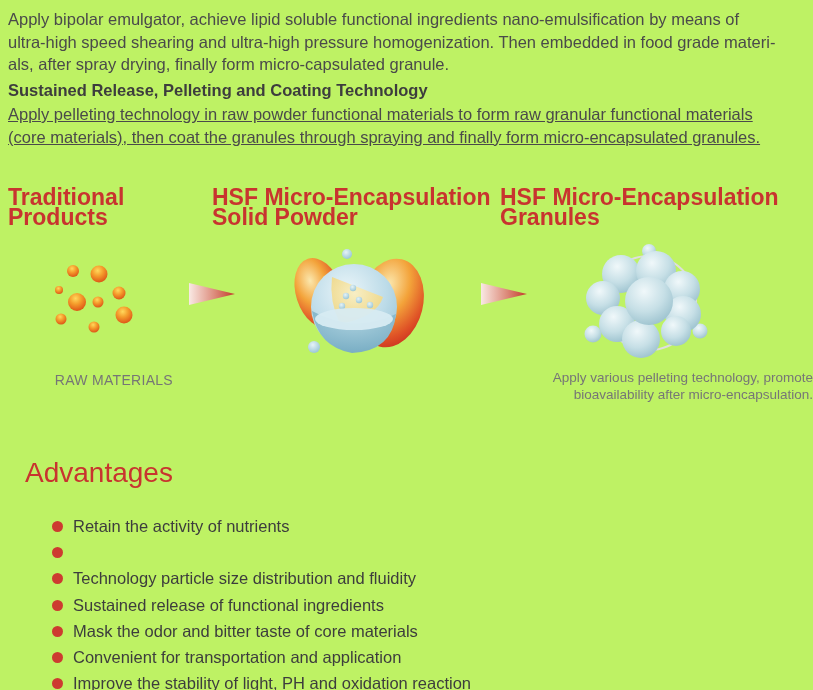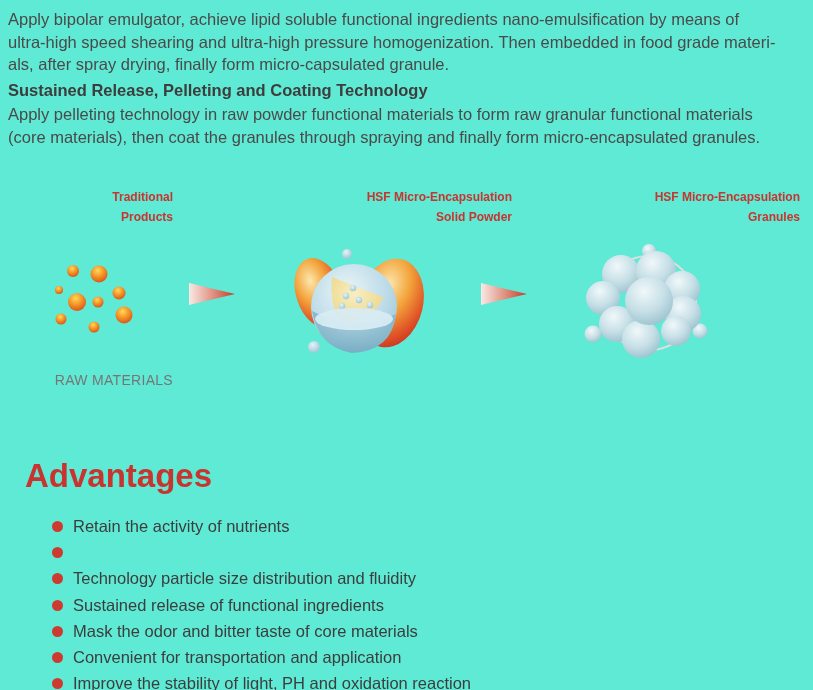--- a/index.html
+++ b/index.html
@@ -1,38 +1,38 @@
 <!DOCTYPE html>
 <html><head>
 <meta charset="utf-8">
 <style>
   html,body{margin:0;padding:0;background:#ffffff;}
   .page{
     position:relative;
     width:813px;height:690px;
-    background:#5eead4;
+    background:#bef264;
     font-family:"Liberation Sans","DejaVu Sans",sans-serif;
     color:#474747;
     overflow:hidden;
   }
   .pre{white-space:pre-line;}
   .para{
     position:absolute;left:8px;width:798px;
     font-size:16.5px;line-height:22.5px;color:#4a4a4a;
   }
   .para1{top:8px;}
   .sec-heading{
     position:absolute;left:8px;top:81px;
     font-size:16.5px;font-weight:bold;color:#3d3d3d;text-align:center;
   }
-  .para2{top:103px;}
+  .para2{top:103px;text-decoration:underline;}
   .col-title{
     position:absolute;top:187px;
-    text-align:right;
-    font-size:12px;font-weight:bold;line-height:20px;
+    text-align:left;
+    font-size:23px;font-weight:bold;line-height:20px;
     color:#c8342f;
   }
   .col1{left:8px;width:165px;}
   .col2{left:212px;width:300px;}
   .col3{left:500px;width:300px;}
   .illus{position:absolute;}
   .illus-raw{left:30px;top:248px;}
   .illus-mid{left:290px;top:241px;}
   .illus-cluster{left:573px;top:241px;}
   .arrow{position:absolute;top:281px;}
@@ -42,21 +42,21 @@
     position:absolute;
     text-align:right;
     color:#767676;
     font-size:13.5px;line-height:16.5px;
   }
   .cap1{left:8px;top:372px;width:165px;font-size:14px;letter-spacing:.3px;}
   .cap2{left:207px;top:372px;width:310px;}
   .cap3{left:498px;top:370px;width:315px;}
   .adv-heading{
     position:absolute;left:25px;top:457px;
-    font-size:33px;font-weight:bold;color:#c8342f;
+    font-size:28px;font-weight:normal;color:#c8342f;
   }
   .adv-list{
     position:absolute;left:44px;top:505px;
     margin:8px;padding:0;list-style:none;
   }
   .adv-list li{
     display:flex;align-items:center;
     height:26.3px;
     font-size:16.5px;color:#3d3d3d;
   }
@@ -197,20 +197,22 @@
       <circle cx="30" cy="57" r="17" fill="url(#blueBig)"></circle>
       <circle cx="110" cy="73" r="18" fill="url(#blueBig)"></circle>
       <circle cx="44" cy="83" r="18" fill="url(#blueBig)"></circle>
       <circle cx="103" cy="90" r="15" fill="url(#blueBig)"></circle>
       <circle cx="68" cy="98" r="19" fill="url(#blueBig)"></circle>
       <circle cx="76" cy="60" r="24" fill="url(#blueBig)"></circle>
     </svg>
   </div>
 
   <div class="caption cap1">RAW MATERIALS</div>
+  <div class="caption cap3 pre">Apply various pelleting technology, promote
+bioavailability after micro-encapsulation.</div>
 
   <div class="adv-heading">Advantages</div>
   <ul class="adv-list">
     <li>
       <span class="bullet-dot"></span>
       <span>Retain the activity of nutrients</span>
     </li>
     <li>
       <span class="bullet-dot"></span>
     </li>

